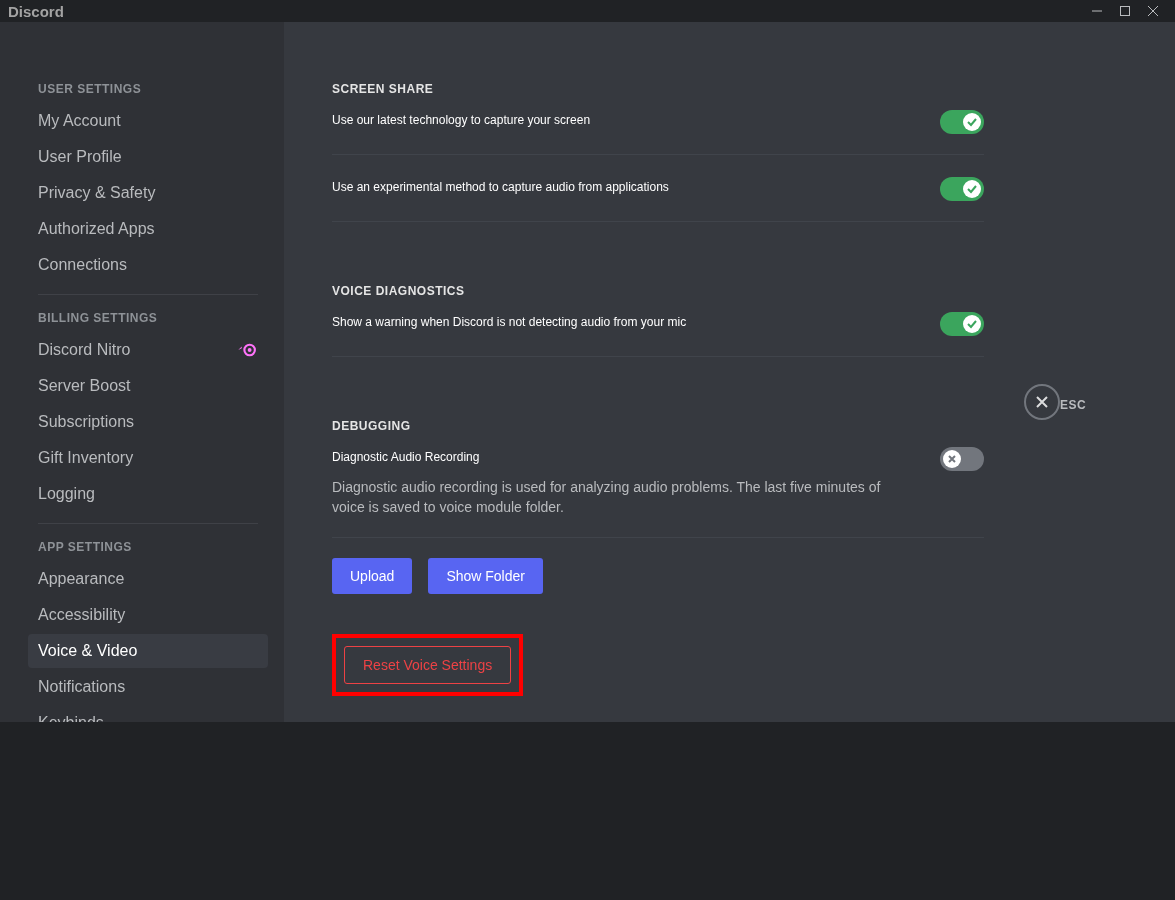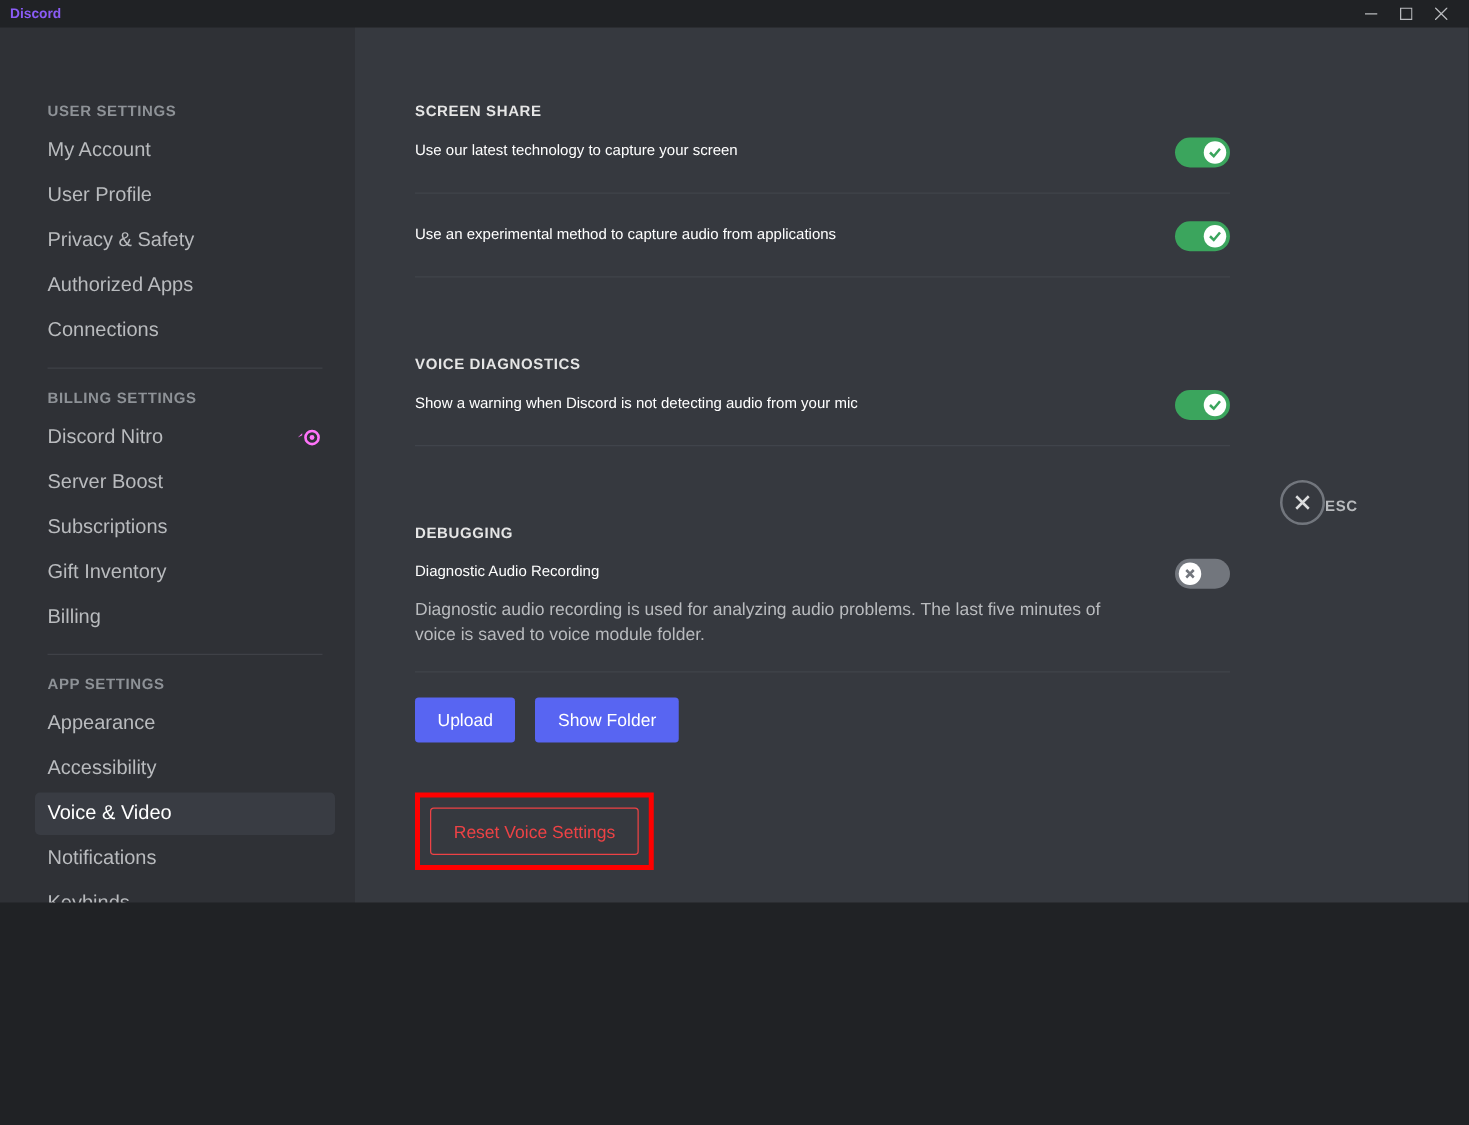--- a/index.html
+++ b/index.html
@@ -1,19 +1,19 @@
 <!DOCTYPE html>
 <html><head>
 <meta charset="utf-8">
 <style>
   * { box-sizing: border-box; margin: 0; padding: 0; font-family: "Segoe UI", "Helvetica Neue", Arial, sans-serif; }
   html, body { width: 1175px; height: 900px; overflow: hidden; background: #202225; color: #dcddde; }
   
   .titlebar { height: 22px; background: #202225; display: flex; align-items: center; padding: 0 8px; }
-  .titlebar .brand { color: #8b5cf6; font-size: 11px; font-weight: 700; }
+  .titlebar .brand { color: #a3a3a3; font-size: 15px; font-weight: 700; }
   .titlebar .spacer { flex: 1; }
   .titlebar .winbtn { width: 28px; height: 22px; display: flex; align-items: center; justify-content: center; color: #b9bbbe; }
   .titlebar .winbtn svg { display:block; }
   
   .app { display: flex; height: 700px; }
   .sidebar { width: 284px; background: #2f3136; padding: 60px 10px 0 10px; overflow: hidden; }
   .sidebar-inner { padding-left: 18px; padding-right: 6px; }
   .section-header { color: #8e9297; font-size: 12px; font-weight: 700; letter-spacing: .5px; margin: 0 10px 8px 10px; }
   .nav-item { color: #b9bbbe; font-size: 16px; padding: 8px 10px; border-radius: 4px; margin-bottom: 2px; display:flex; align-items:center; justify-content:space-between; height: 34px; line-height: 20px; cursor:pointer; }
   .nav-item.selected { background: #393c43; color: #ffffff; }
@@ -105,21 +105,21 @@
       <div class="nav-item">
           <span>Server Boost</span>
         </div>
       <div class="nav-item">
           <span>Subscriptions</span>
         </div>
       <div class="nav-item">
           <span>Gift Inventory</span>
         </div>
       <div class="nav-item">
-          <span>Billing</span>
+          <span>Logging</span>
         </div>
 
       <div class="divider"></div>
 
       <div class="section-header">APP SETTINGS</div>
       <div class="nav-item">
           <span>Appearance</span>
         </div>
       <div class="nav-item">
           <span>Accessibility</span>

